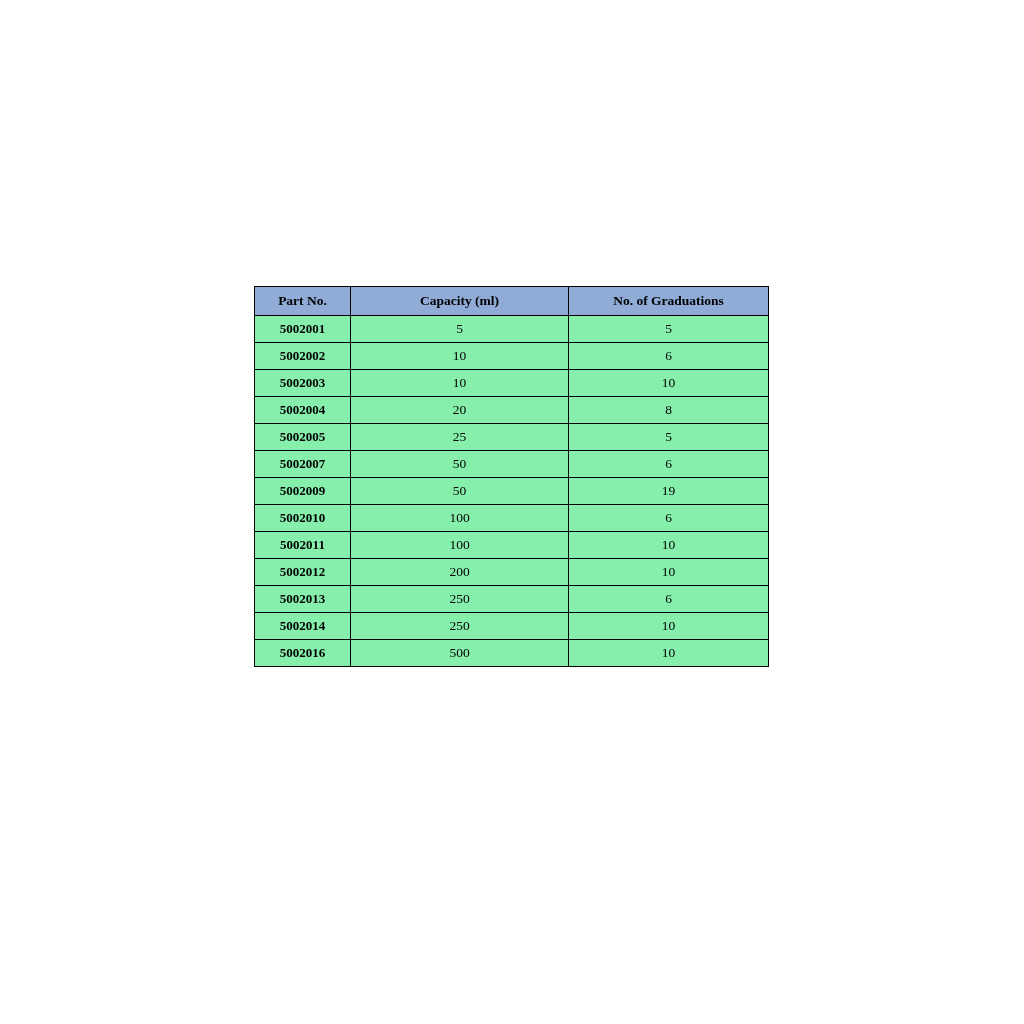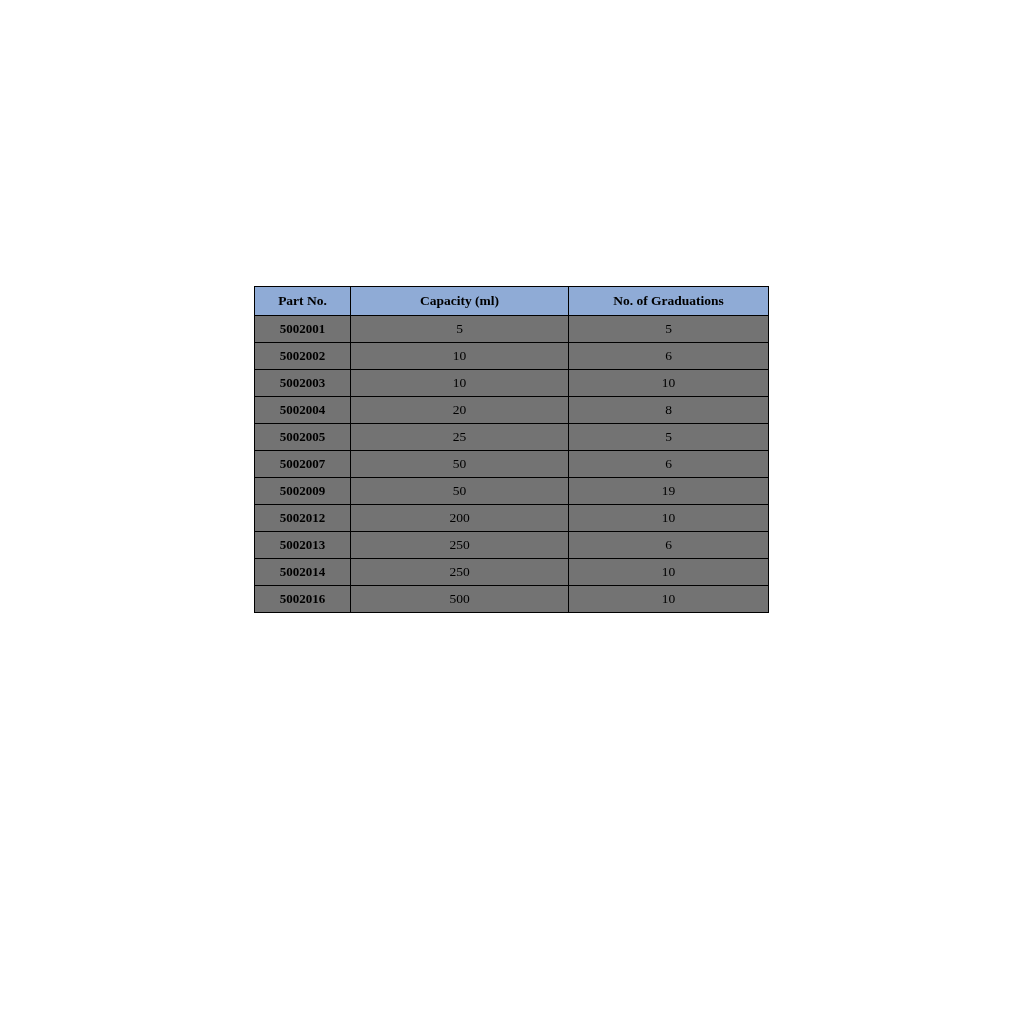--- a/index.html
+++ b/index.html
@@ -24,21 +24,21 @@
   .table-wrap {
     position: absolute;
     left: 254px;
     top: 286px;
     width: 514px;
   }
   table.spec-table {
     border-collapse: collapse;
     table-layout: fixed;
     width: 514px;
-    background: #737373;
+    background: #86efac;
     padding-left: 8px;
   }
   table.spec-table col.c1 { width: 96px; }
   table.spec-table col.c2 { width: 218px; }
   table.spec-table col.c3 { width: 200px; }
 
   table.spec-table th,
   table.spec-table td {
     border: 1px solid #000000;
     text-align: center;
@@ -113,20 +113,30 @@
           <td class="part">5002007</td>
           <td>50</td>
           <td>6</td>
         </tr>
         <tr>
           <td class="part">5002009</td>
           <td>50</td>
           <td>19</td>
         </tr>
         <tr>
+          <td class="part">5002010</td>
+          <td>100</td>
+          <td>6</td>
+        </tr>
+        <tr>
+          <td class="part">5002011</td>
+          <td>100</td>
+          <td>10</td>
+        </tr>
+        <tr>
           <td class="part">5002012</td>
           <td>200</td>
           <td>10</td>
         </tr>
         <tr>
           <td class="part">5002013</td>
           <td>250</td>
           <td>6</td>
         </tr>
         <tr>

